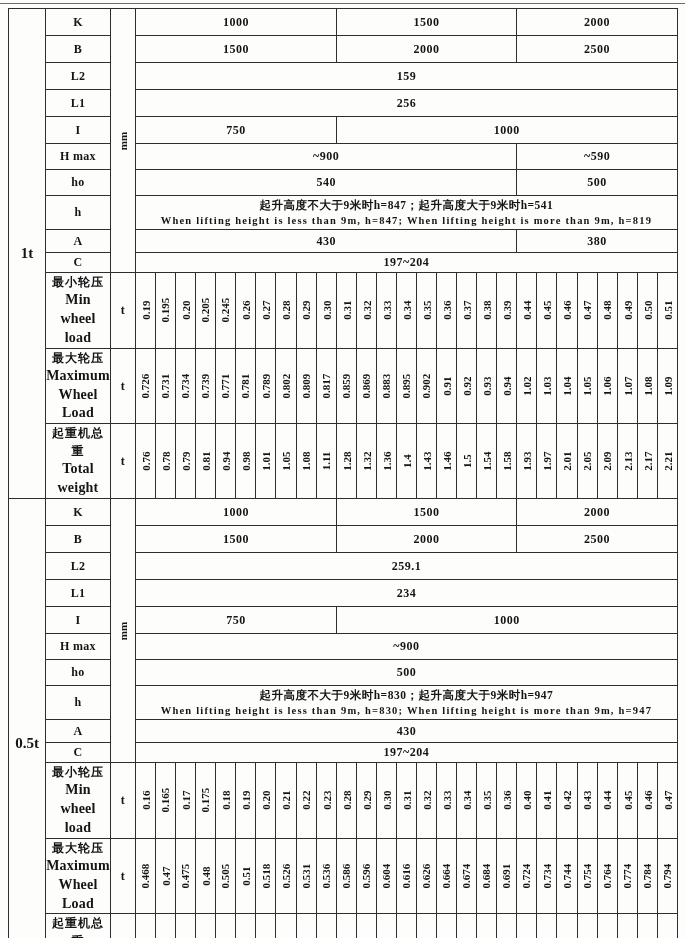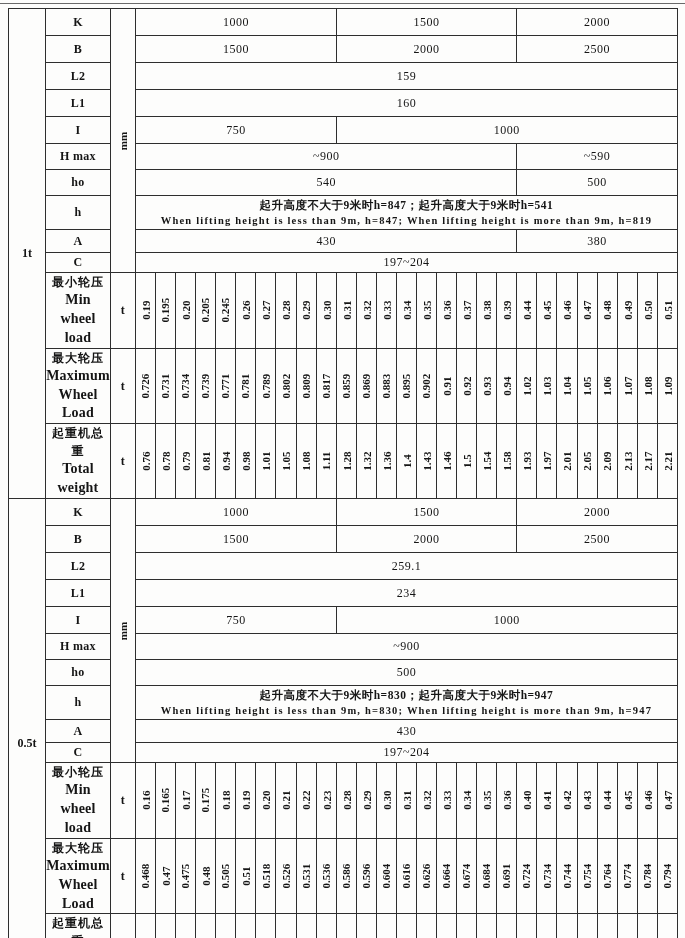--- a/index.html
+++ b/index.html
@@ -10,26 +10,26 @@
   .top-rule{position:absolute;left:0;top:3px;width:685px;height:1px;background:#6a6a6a;}
   table.spec{
     position:absolute;left:8px;top:8px;border-collapse:collapse;table-layout:fixed;
     width:669px;
   }
   td{
     border:1px solid #2e2e2e;padding:0;text-align:center;vertical-align:middle;
     font-weight:bold;overflow:visible;
   }
   .cellwrap{display:flex;align-items:center;justify-content:center;width:100%;height:100%;}
-  .hval{font-size:12px;font-weight:normal;letter-spacing:0.5px;}
+  .hval{font-size:12px;font-weight:bold;letter-spacing:0.5px;}
   .vt{transform:rotate(-90deg);white-space:nowrap;font-size:11px;font-weight:bold;}
   .vt2{transform:rotate(-90deg);white-space:nowrap;font-weight:bold;text-align:center;line-height:1.35;}
   .vt2 div{font-size:11px;}
   .rowlabel{font-size:12px;letter-spacing:0.3px;}
-  .grouplabel{font-size:12px;}
+  .grouplabel{font-size:15px;}
   .lbl-cn{font-size:12px;line-height:1.5;letter-spacing:1px;}
   .lbl-en{font-size:14px;line-height:1.35;letter-spacing:0.2px;}
   .hline-cn{font-size:11.5px;line-height:1.45;letter-spacing:0.5px;font-weight:bold;}
   .hline-en{font-size:10.5px;line-height:1.45;letter-spacing:1.2px;font-weight:bold;}
   .unitcell{font-size:11px;}
 </style>
 </head>
 <body>
 
 <div class="page">
@@ -110,21 +110,21 @@
           </td>
           <td colspan="27">
             <div class="hval">159</div>
           </td>
         </tr>
         <tr style="height: 27px;">
           <td class="rowlabel">
             <div class="rowlabel">L1</div>
           </td>
           <td colspan="27">
-            <div class="hval">160</div>
+            <div class="hval">256</div>
           </td>
         </tr>
         <tr style="height: 27px;">
           <td class="rowlabel">
             <div class="rowlabel">I</div>
           </td>
           <td colspan="10">
             <div class="hval">750</div>
           </td>
           <td colspan="17">

